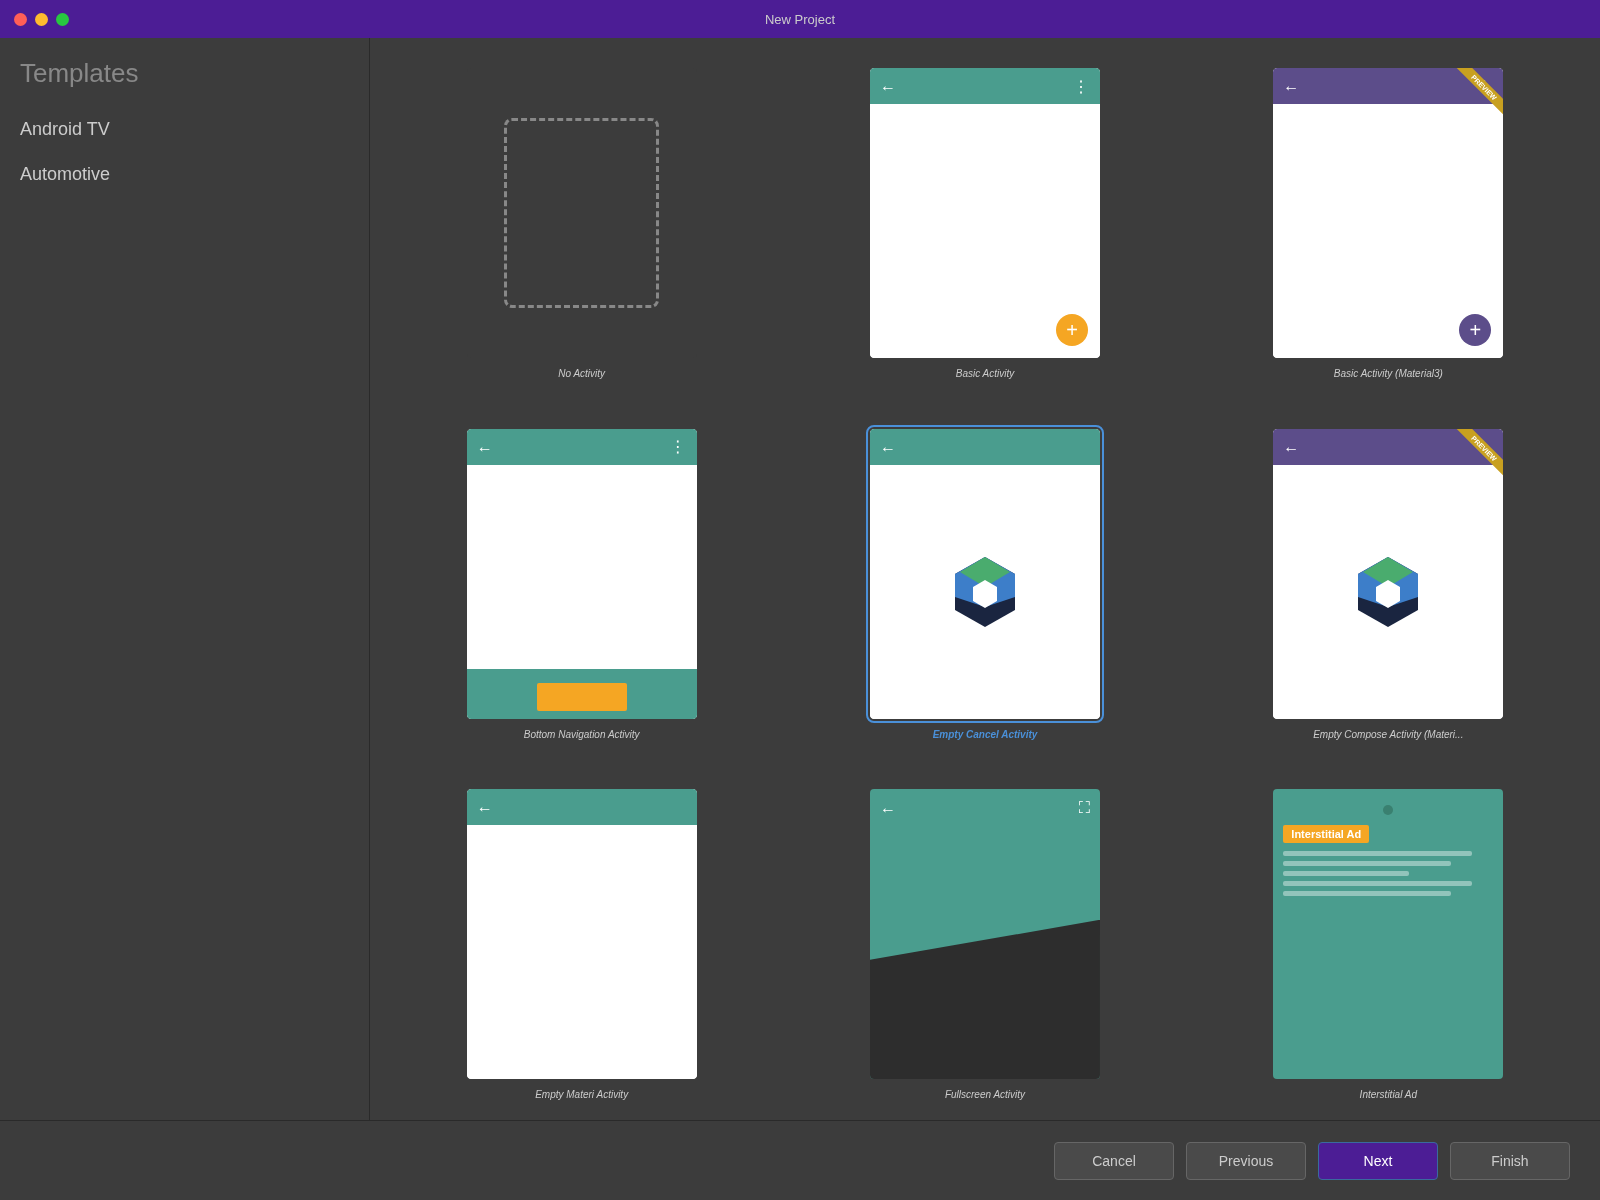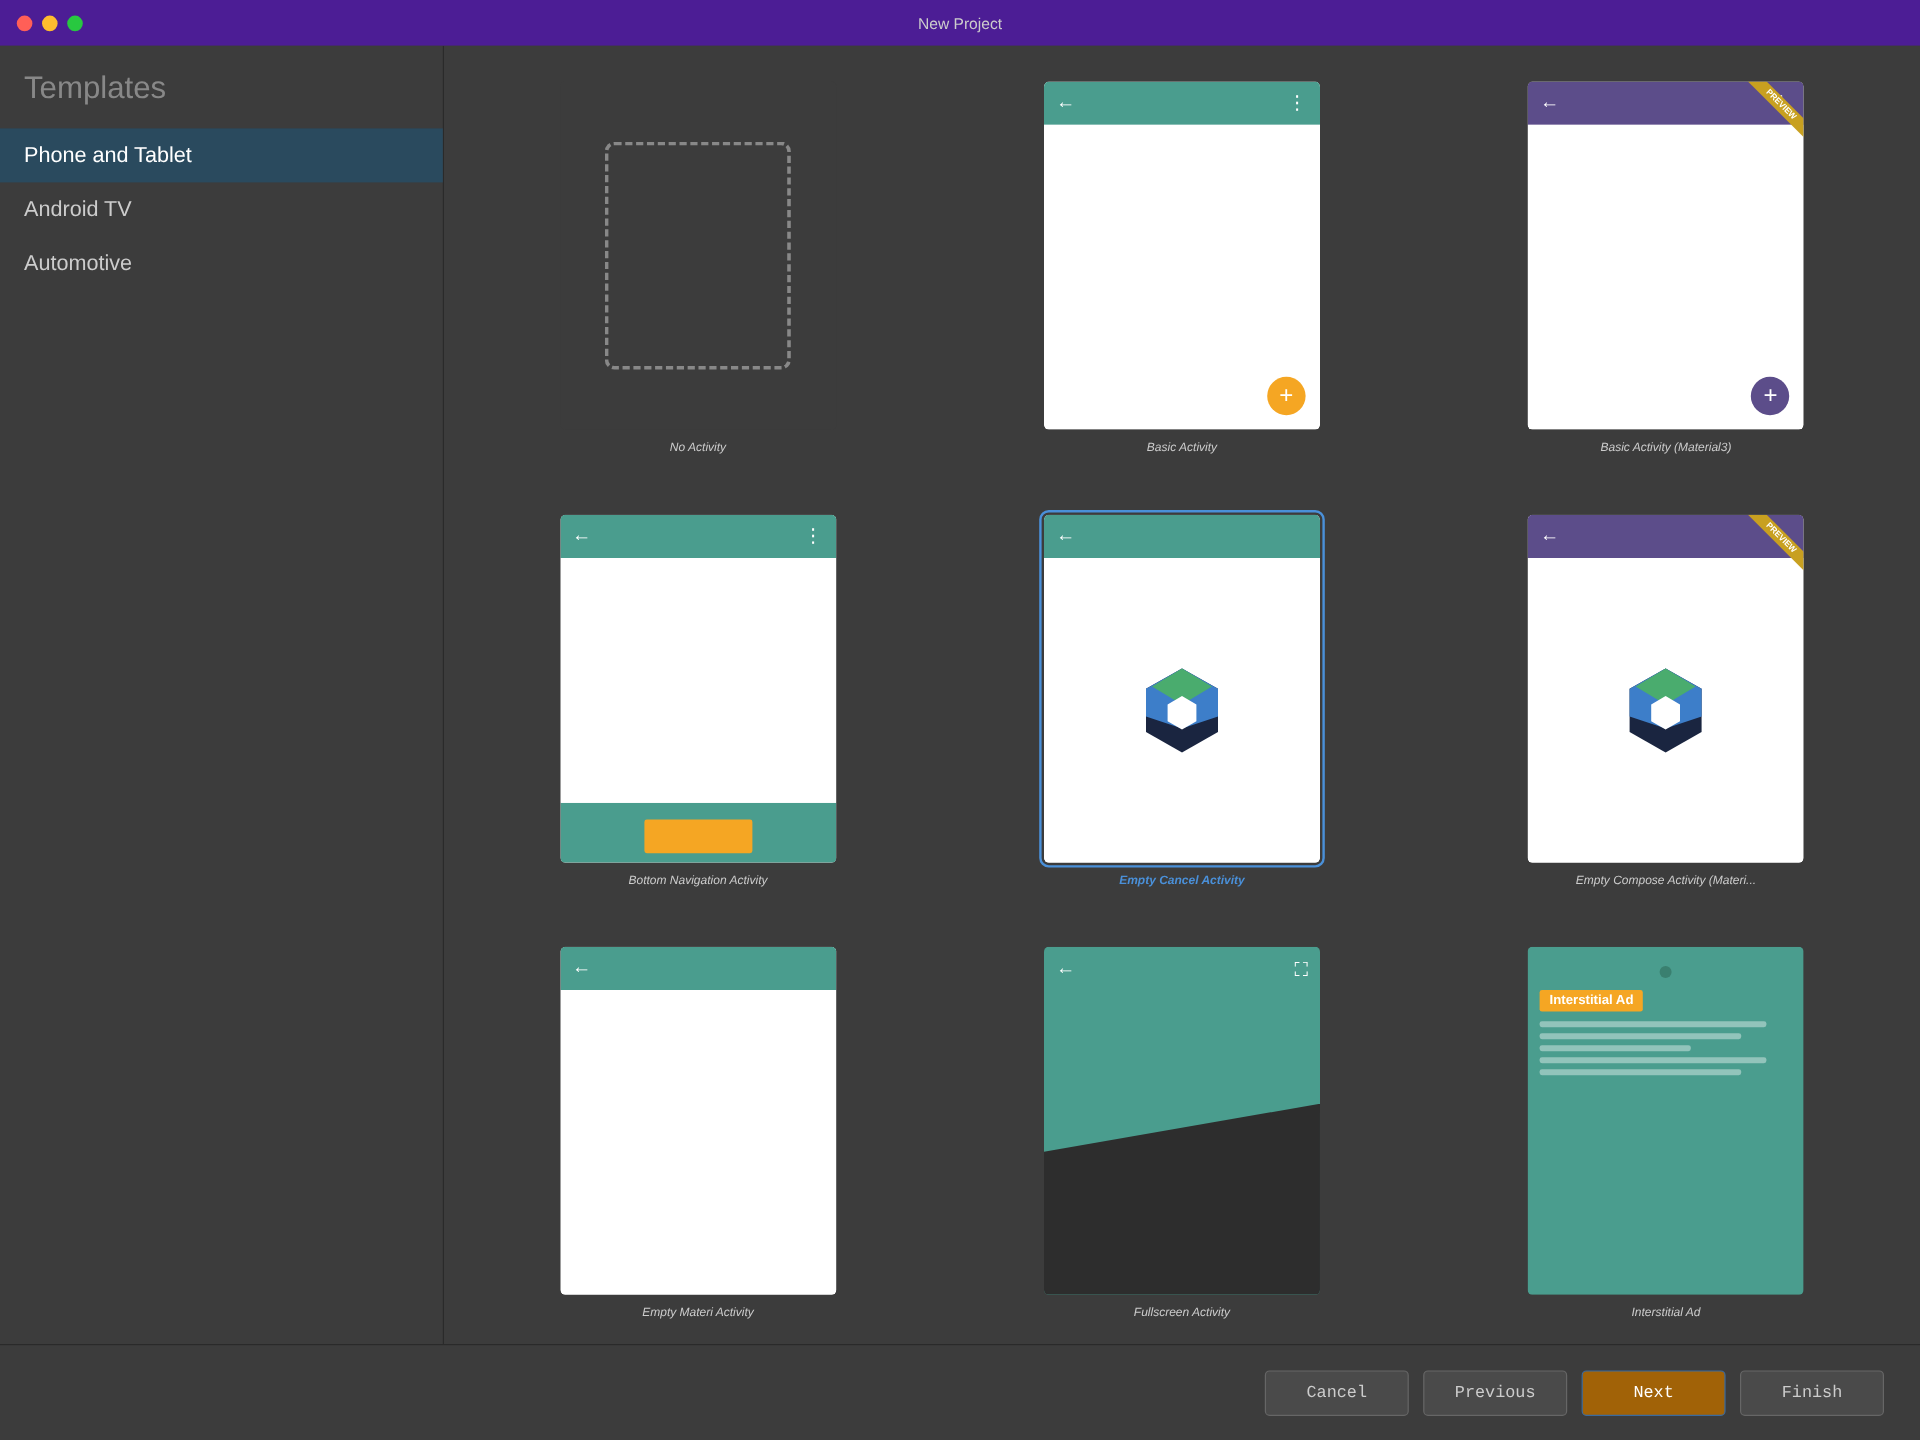--- a/index.html
+++ b/index.html
@@ -269,24 +269,23 @@
     .btn {
       height: 38px;
       min-width: 120px;
       padding: 0 20px;
       border-radius: 4px;
       font-size: 14px;
       cursor: pointer;
       border: 1px solid #666;
       background: #4a4a4a;
       color: #ccc;
-      font-family: Liberation Mono, monospace;
     }
     .btn.primary {
-      background: #a16207;
+      background: #4c1d95;
       border-color: #3a6a9e;
       color: #fff;
     }
     .btn:disabled {
       opacity: 0.5;
       cursor: default;
     }
 
     
     .compose-svg {
@@ -303,23 +302,20 @@
     <div class="traffic-light tl-min"></div>
     <div class="traffic-light tl-max"></div>
   </div>
   <span class="titlebar-title">New Project</span>
 </div>
 
 <div class="main-content">
 
   <div class="sidebar">
     <div class="sidebar-header">Templates</div>
-    <div class="sidebar-item active">
-      <span>Phone and Tablet</span>
-    </div>
     <div class="sidebar-item">
       <span>Android TV</span>
     </div>
     <div class="sidebar-item">
       <span>Automotive</span>
     </div>
   </div>
 
   <div class="content-area">
     <div class="templates-grid">

